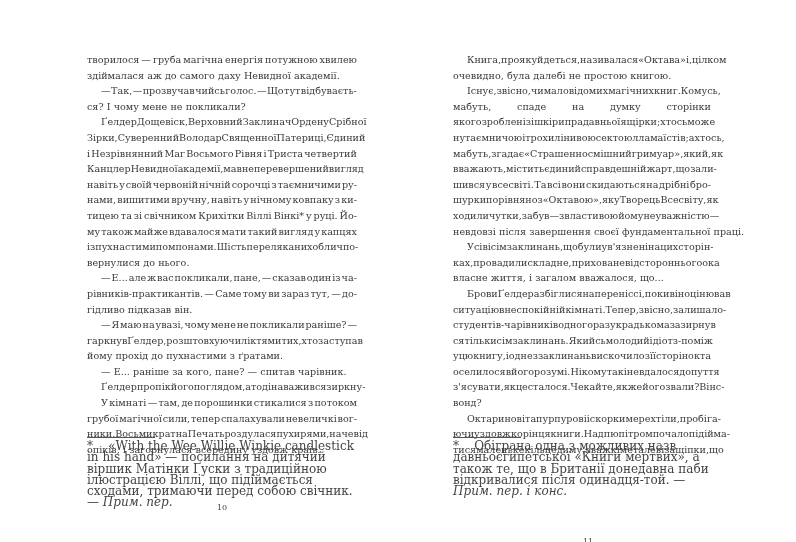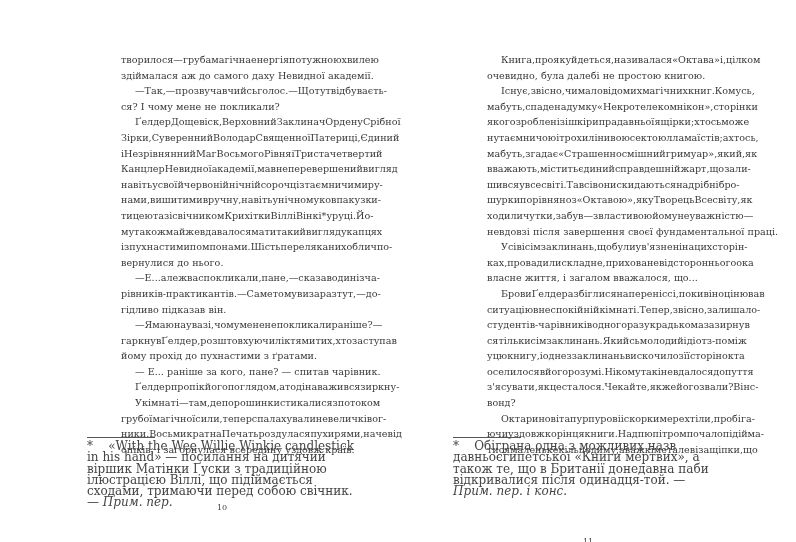--- a/index.html
+++ b/index.html
@@ -6,21 +6,21 @@
   body {
     width: 796px; height: 542px; background: #ffffff; position: relative; overflow: hidden;
     font-family: "DejaVu Serif", "Liberation Serif", serif; color: #3a3a3a;
   }
   .page { position: absolute; top: 0; height: 542px; }
   .page.left { left: 0; width: 398px; }
   .page.right { left: 398px; width: 398px; }
   .col { position: absolute; font-size: 9.6px; line-height: 15.6px; }
   .page.left .col { left: 87px; width: 270px; top: 52px; }
   .page.right .col { left: 55px; width: 258px; top: 52px; text-align: right; }
-  .line { white-space: nowrap; display: flex; justify-content: space-between; word-spacing: 0; margin-left: 34px; }
+  .line { white-space: nowrap; display: flex; justify-content: space-between; word-spacing: 0; }
   .line span.w { display: inline-block; }
   .line.last { justify-content: flex-start; gap: 0.33em; }
   .line.indent { padding-left: 14px; }
   .fn-rule { position: absolute; height: 1px; background: #555; width: 68px; }
   .page.left .fn-rule { left: 87px; top: 437px; }
   .page.right .fn-rule { left: 55px; top: 437px; }
   .fn { position: absolute; font-size: 12px; line-height: 11.3px; color: #444; }
   .page.left .fn { left: 87px; top: 441px; width: 270px; }
   .page.right .fn { left: 55px; top: 441px; width: 258px; }
   .pnum { position: absolute; top: 503px; font-size: 8px; color: #444; width: 40px; text-align: center; }
@@ -317,21 +317,20 @@
         <span class="w">відомих</span>
         <span class="w">магічних</span>
         <span class="w">книг.</span>
         <span class="w">Комусь,</span>
       </div>
       <div class="line">
         <span class="w">мабуть,</span>
         <span class="w">спаде</span>
         <span class="w">на</span>
         <span class="w">думку</span>
-        <span class="w">«Некротелекомнікон»,</span>
         <span class="w">сторінки</span>
       </div>
       <div class="line">
         <span class="w">якого</span>
         <span class="w">зроблені</span>
         <span class="w">зі</span>
         <span class="w">шкіри</span>
         <span class="w">прадавньої</span>
         <span class="w">ящірки;</span>
         <span class="w">хтось</span>

